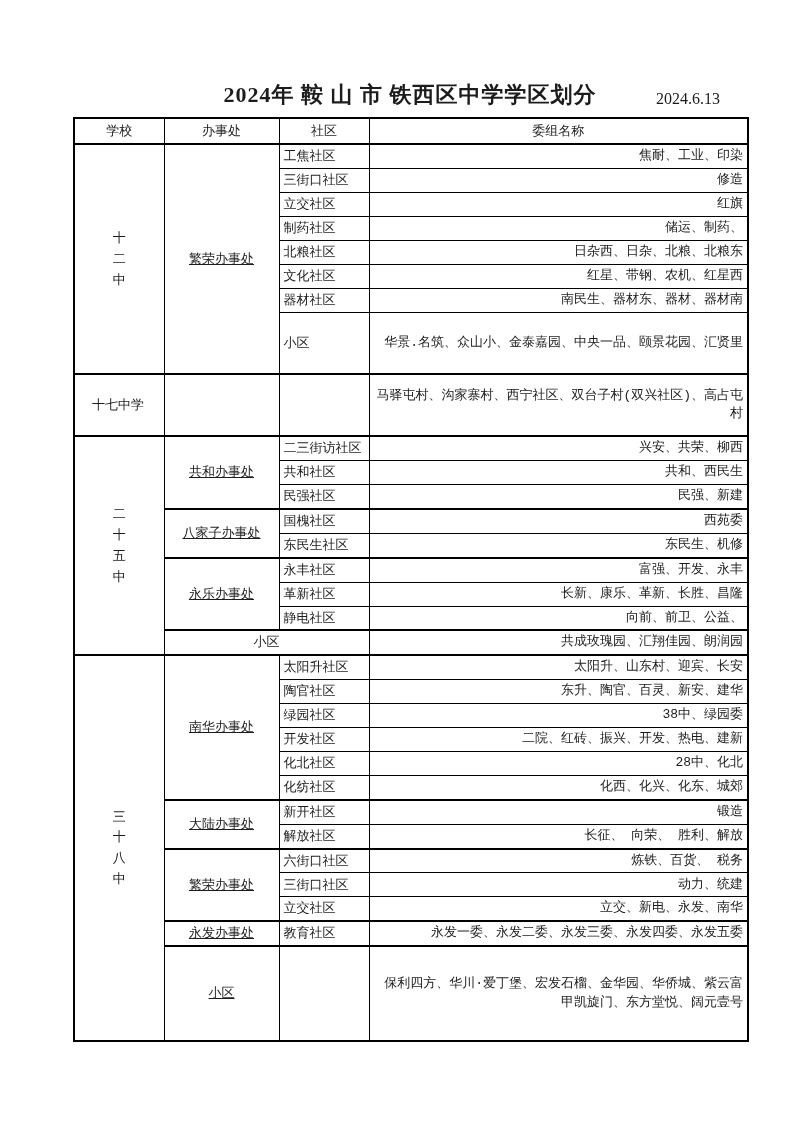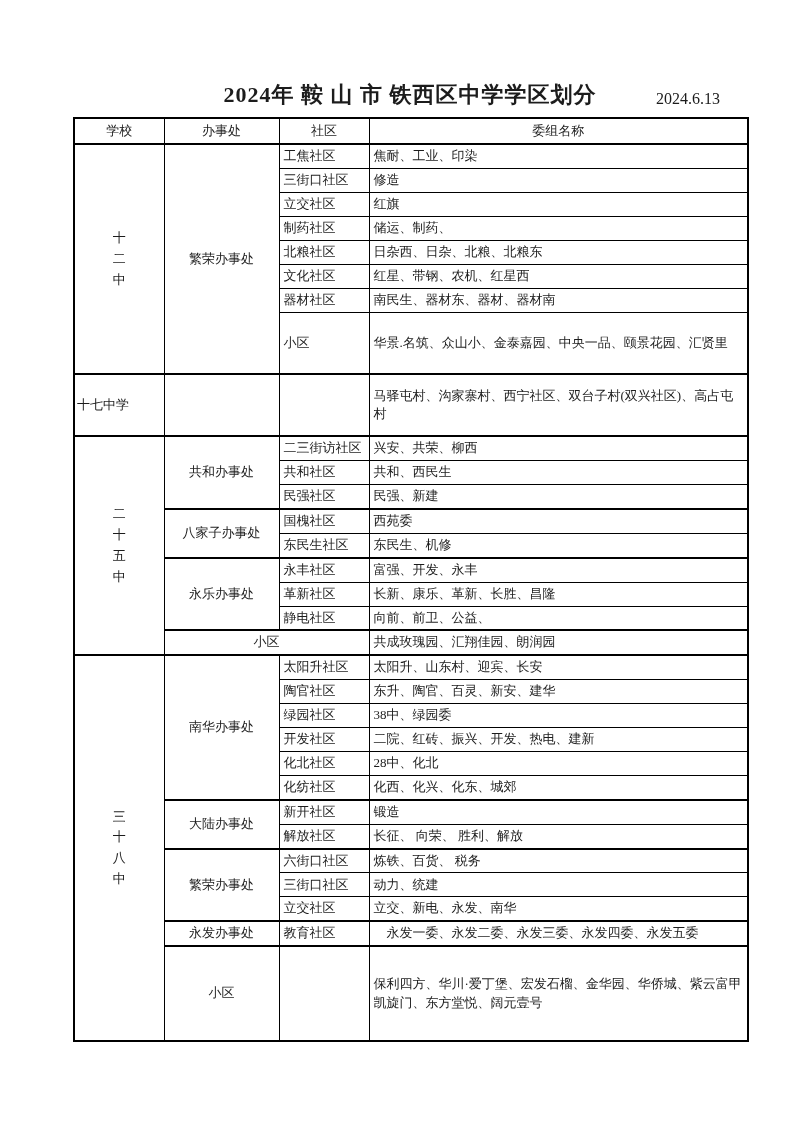--- a/index.html
+++ b/index.html
@@ -53,26 +53,26 @@
     overflow: hidden;
   }
   thead tr { height: 26px; }
   tbody tr { height: 24px; }
   tbody tr.size-lg { height: 62px; }
   tbody tr.size-xl { height: 95px; }
   tr.section-start > td { border-top: 2px solid #000; }
   tr.gs > td { border-top: 2px solid #000; }
   th { text-align: center; }
   td.school-cell { text-align: center; }
-  td.school-cell.horiz { text-align: left; padding-left: 2px; }
+  td.school-cell.horiz { text-align: left; padding-left: 17px; }
   td.school-cell .vchar { display: block; line-height: 1.6; }
-  td.office-cell { text-align: center; }
+  td.office-cell { text-align: center; text-decoration: underline; }
   td.community-cell { text-align: left; padding: 2px 1px; }
   td.merged-cell { text-align: center; }
-  td.committees-cell { text-align: left; padding-left: 6px; }
+  td.committees-cell { text-align: right; padding-left: 6px; font-family: Liberation Mono, monospace; }
 </style>
 </head>
 <body>
 
 <div class="page">
   <div class="doc-header">
     <h1 class="title">2024年 鞍 山 市 铁西区中学学区划分</h1>
     <span class="doc-date">2024.6.13</span>
   </div>
 

